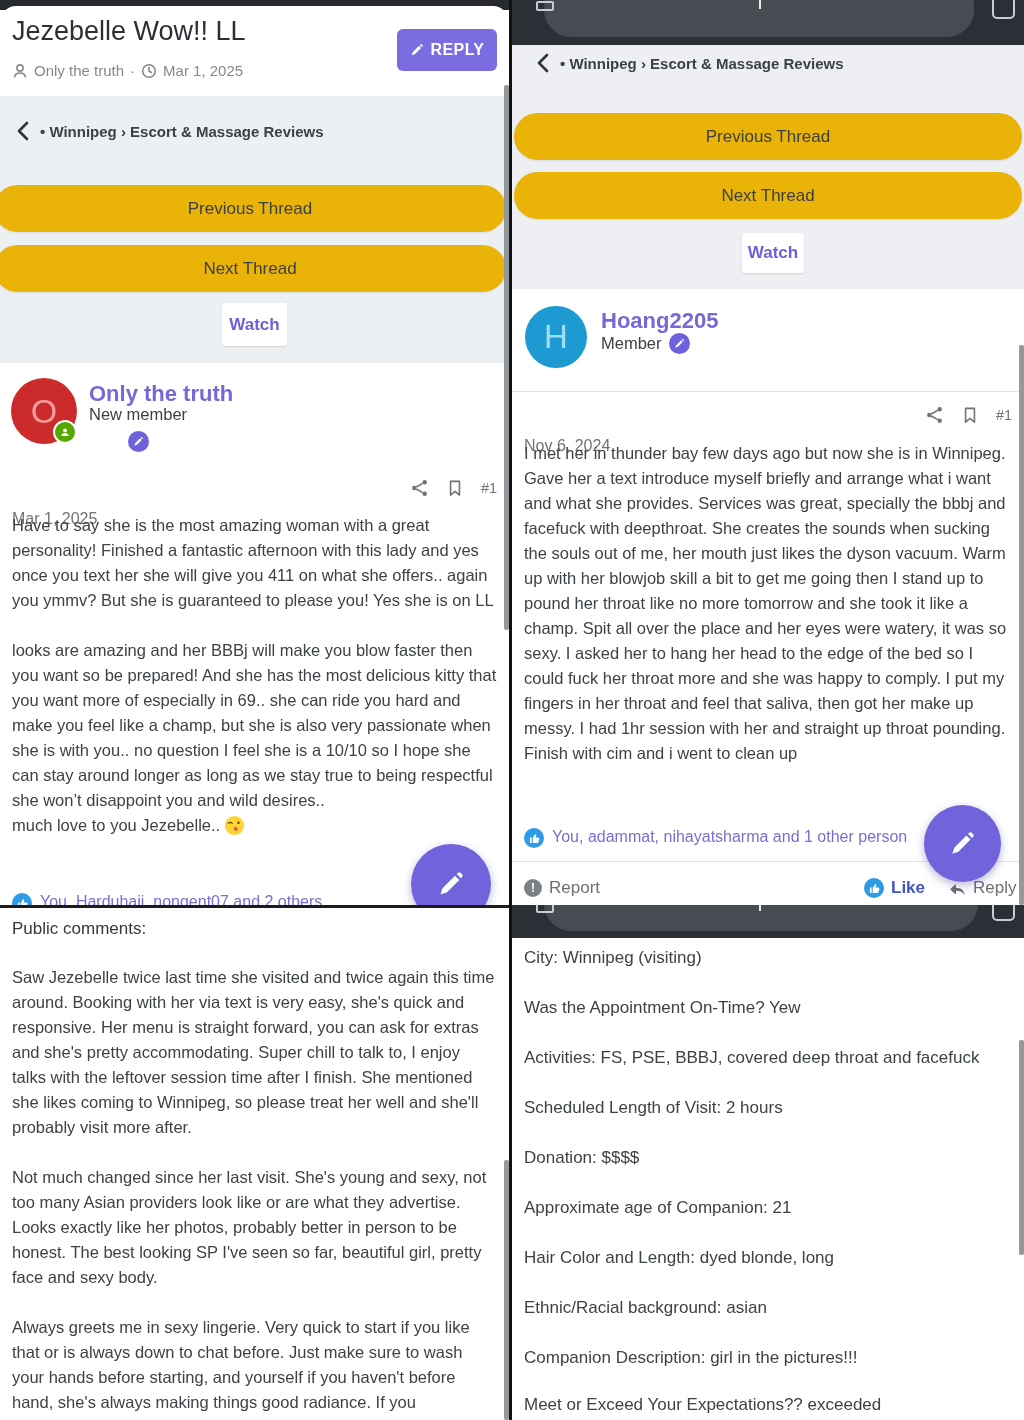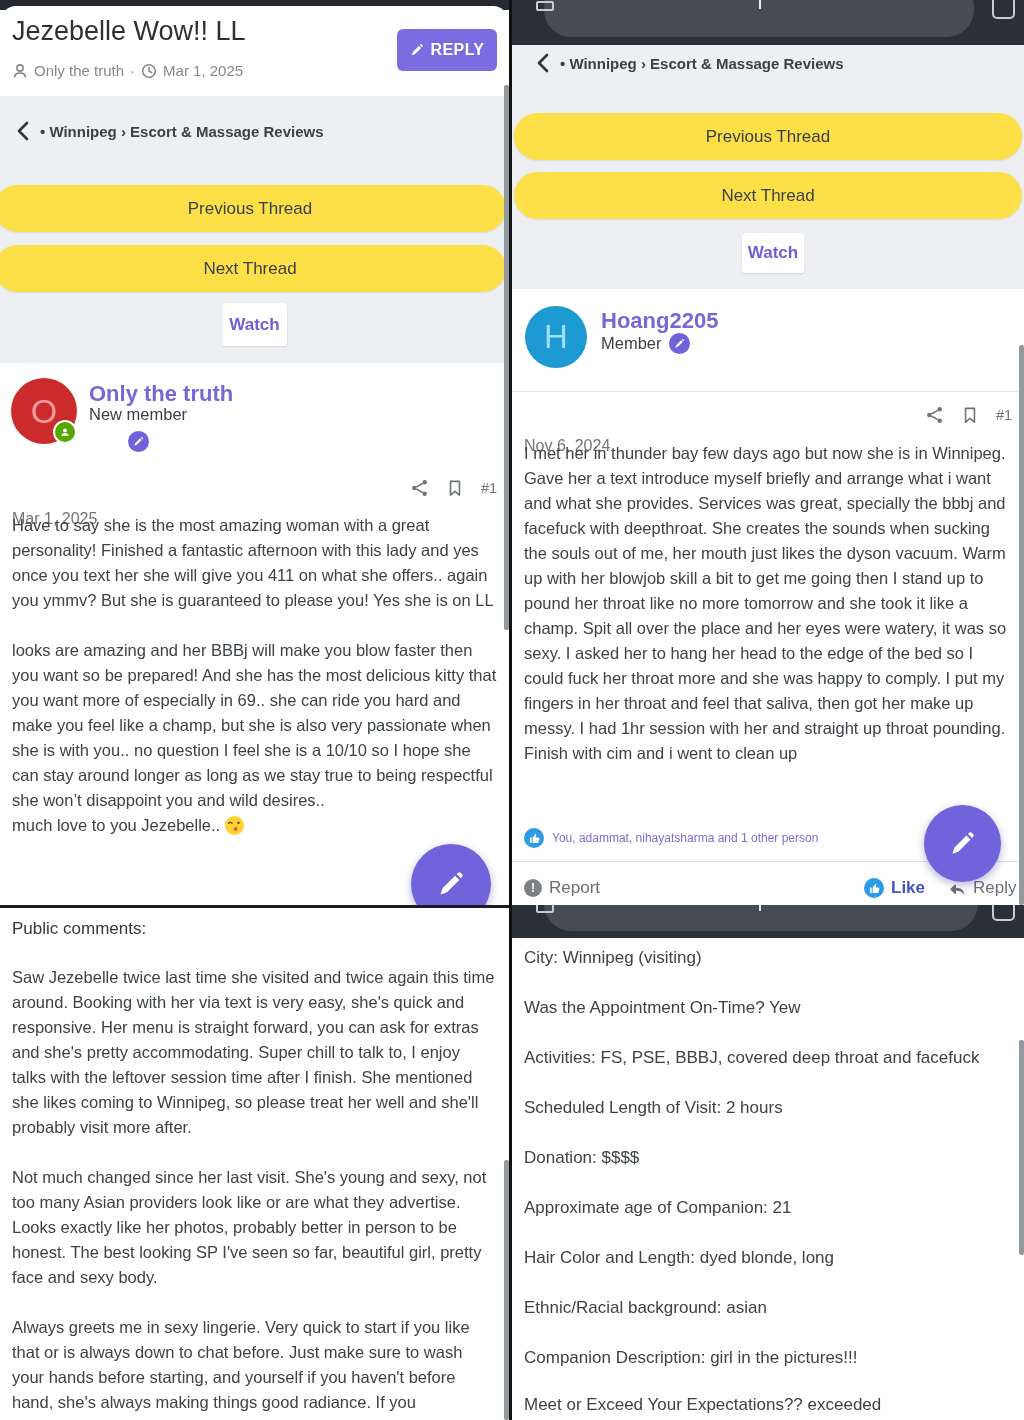--- a/index.html
+++ b/index.html
@@ -8,33 +8,33 @@
   .q{position:absolute;overflow:hidden;}
   #q-tl{left:0;top:0;width:509px;height:905px;background:#fff;}
   #q-bl{left:0;top:908px;width:509px;height:548px;background:#fff;}
   #q-tr{left:512px;top:0;width:512px;height:905px;background:#edeff2;}
   #q-br{left:512px;top:905px;width:512px;height:515px;background:#fff;}
   .vdivider{position:absolute;left:509px;top:0;width:3px;height:1420px;background:#111;}
   .hdivider-l{position:absolute;left:0;top:905px;width:509px;height:3px;background:#1c1c1c;}
 
   
   .crumb{position:absolute;display:flex;align-items:center;gap:9px;color:#3c4146;font-size:15px;font-weight:700;}
-  .pill{position:absolute;background:#fde047;border-radius:24px;box-shadow:0 1px 2px rgba(40,50,60,.10);
+  .pill{position:absolute;background:#eab308;border-radius:24px;box-shadow:0 1px 2px rgba(40,50,60,.10);
         display:flex;align-items:center;justify-content:center;font-size:17px;color:#3a3f44;}
   .watch{position:absolute;background:#fff;box-shadow:0 1px 2px rgba(40,50,60,.14);border-radius:3px;
          display:flex;align-items:center;justify-content:center;font-size:17px;font-weight:700;color:#6e5fd6;}
   .avatar{position:absolute;border-radius:50%;display:flex;align-items:center;justify-content:center;font-weight:400;}
   .uname{position:absolute;color:#7668d6;font-size:22px;font-weight:700;}
   .urole{position:absolute;color:#3c4146;font-size:16.5px;display:flex;align-items:center;gap:7px;}
   .badge{width:21px;height:21px;border-radius:50%;background:#7062dc;display:inline-flex;align-items:center;justify-content:center;}
   .postmeta{position:absolute;color:#737373;font-size:16px;margin-top:29px;}
   .metaicons{position:absolute;display:flex;align-items:center;gap:18px;color:#6f7478;font-size:14.5px;}
   .body-txt{position:absolute;color:#3d4246;font-size:16.5px;line-height:25px;}
   .body-txt p{margin:0 0 25px 0;}
-  .reactrow{position:absolute;display:flex;align-items:center;gap:8px;color:#7a6ed2;font-size:12px;}
+  .reactrow{position:absolute;display:flex;align-items:flex-start;gap:8px;color:#7a6ed2;font-size:16px;}
   .thumbdot{width:20px;height:20px;border-radius:50%;background:#2e9be5;display:inline-flex;align-items:center;justify-content:center;flex:0 0 auto;}
   .fab{position:absolute;border-radius:50%;background:#7163dc;display:flex;align-items:center;justify-content:center;box-shadow:0 3px 8px rgba(50,40,140,.35);}
   .scrollthumb{position:absolute;background:#94999d;border-radius:2px;}
   .chrome{position:absolute;left:0;width:512px;background:#2b3036;}
   .chromepill{position:absolute;background:#474c52;border-radius:27px;}
   .chromesq{position:absolute;width:19px;height:24px;border:2.5px solid #c9ccd5;border-radius:5px;}
   .chromecur{position:absolute;width:2px;height:9px;background:#e8eaec;}
   .chromeglyph{position:absolute;width:14px;height:6px;border:2px solid #c9ccd5;border-radius:2px;}
   .online{position:absolute;width:20px;height:20px;border-radius:50%;background:#56a700;border:2px solid #fff;
           display:flex;align-items:center;justify-content:center;}
@@ -141,20 +141,28 @@
           <svg width="21" height="21" viewBox="0 0 22 22">
               <circle cx="11" cy="11" r="10" fill="#ffd335"></circle>
               <path d="M4.6 8.6c1.2-1.1 2.7-1.1 3.9 0" stroke="#6b4c00" stroke-width="1.4" fill="none" stroke-linecap="round"></path>
               <circle cx="15.2" cy="8.2" r="1.3" fill="#6b4c00"></circle>
               <circle cx="12.3" cy="14.6" r="2" fill="#e8553f"></circle>
             </svg>
         </span>
       </p>
     </div>
 
+    <div class="reactrow" style="left:12px;top:893px;width:470px;">
+      <span class="thumbdot">
+        <svg width="11" height="11" viewBox="0 0 12 12">
+            <path fill="#fff" d="M1 5h1.9v6H1zM4 11h4.9c.7 0 1.3-.5 1.5-1.2l.9-3.2c.2-.8-.4-1.6-1.2-1.6H7.4l.5-2.5C8.1 1.6 7.4 1 6.8 1.3L4 5.2z"></path>
+          </svg>
+      </span>
+      <span>You, Harduhaji, nongent07 and 2 others</span>
+    </div>
 
     <div class="fab" style="left:411px;top:844px;width:80px;height:80px;">
       <svg width="28" height="28" viewBox="0 0 24 24">
           <path fill="#fff" d="M3 21l1.7-5.3L15.5 4.9l3.6 3.6L8.3 19.3 3 21zM16.9 3.5l3.6 3.6 1-1a1.7 1.7 0 0 0 0-2.4l-1.2-1.2a1.7 1.7 0 0 0-2.4 0l-1 1z"></path>
         </svg>
     </div>
 
     <div class="scrollthumb" style="left:504px;top:85px;width:5px;height:545px;"></div>
   </div>
 

